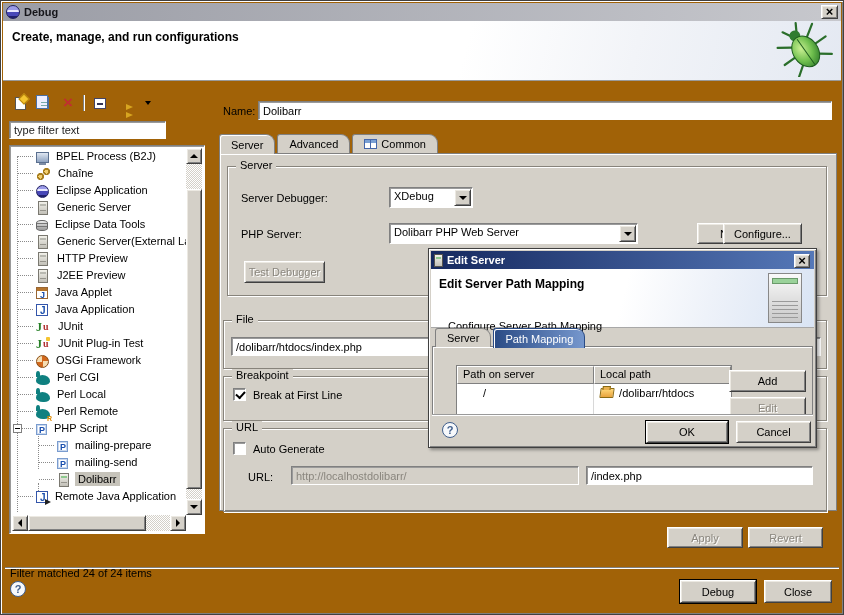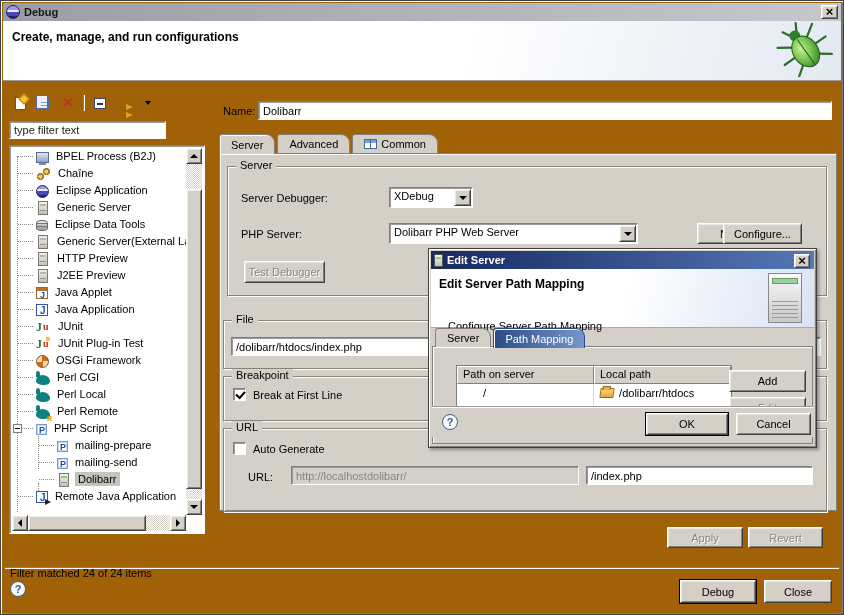--- a/index.html
+++ b/index.html
@@ -191,21 +191,21 @@
   .map-hrow { display:flex; height:18px; }
   .map-hcell { width:138px; background:#d4d0c8; border:1px solid; border-color:#ffffff #808080 #808080 #ffffff;
          padding:1px 5px; overflow:hidden; white-space:nowrap; }
   .map-row { display:flex; height:18px; align-items:center; }
   .map-c1 { width:138px; padding-left:26px; border-right:1px solid #d8d8d8; height:18px; line-height:18px; }
   .map-c2 { width:138px; padding-left:6px; height:18px; line-height:18px; display:flex; align-items:center; }
   .folder-icon { width:14px; height:10px; position:relative; display:inline-block; margin-right:5px; flex:none;
          background:linear-gradient(#ffd87a,#e8a33d); border:1px solid #8a6a14; border-radius:1px; transform:skewX(-8deg); }
   .folder-icon::before { content:""; position:absolute; top:-3px; left:1px; width:6px; height:3px;
          background:#e8b04d; border:1px solid #8a6a14; border-bottom:none; }
-  .dlg-bottom { position:absolute; left:3px; right:3px; top:157px; height:31px; background:#d4d0c8;
+  .dlg-bottom { position:absolute; left:3px; right:3px; top:165px; height:31px; background:#d4d0c8;
          border-top:1px solid #9a9a9a; box-shadow: inset 0 1px 0 #fff; z-index:2; }
 </style>
 </head>
 <body>
 
 <div class="win">
 
   <div class="titlebar">
     <span class="eclipse-ic"></span>
     <span class="ttext">Debug</span>

